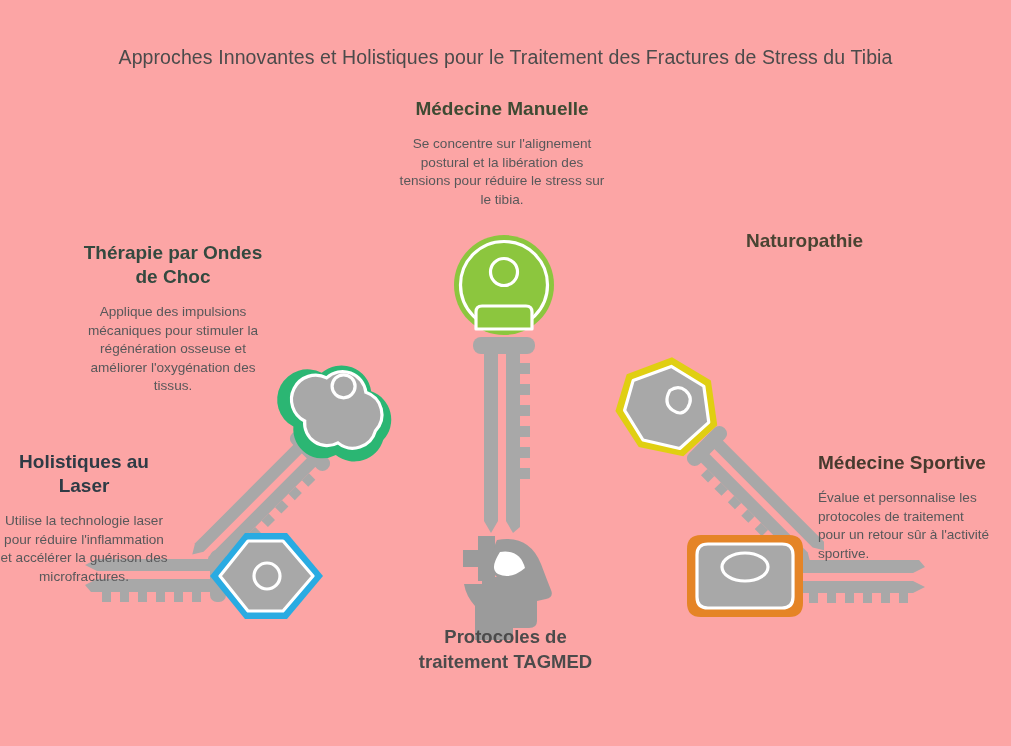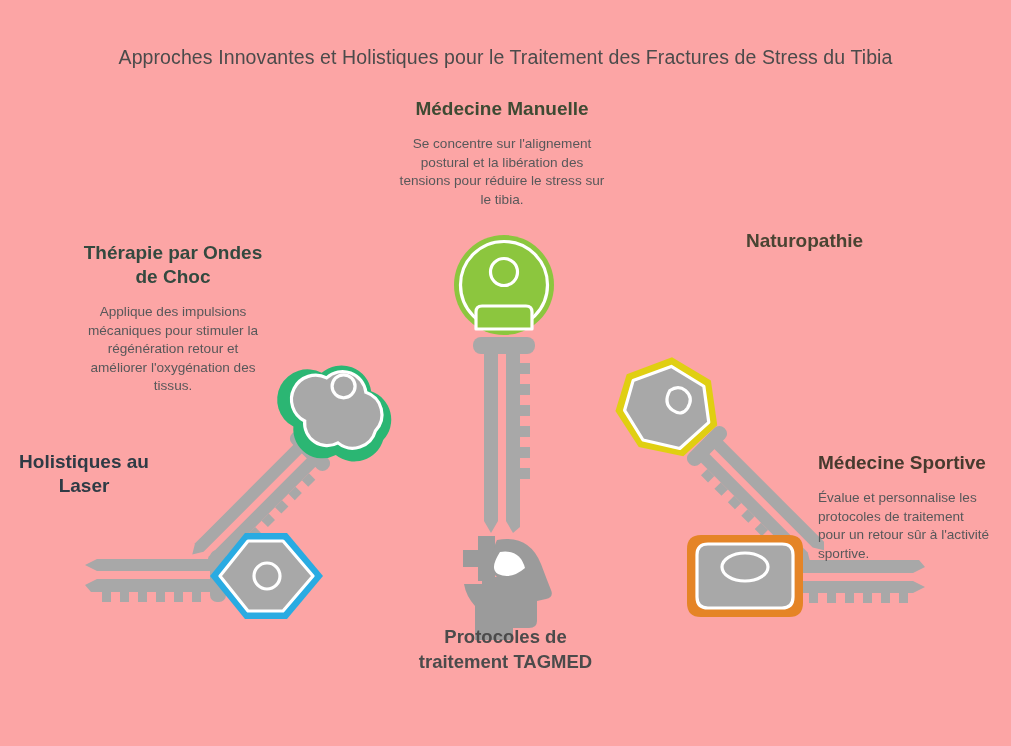--- a/index.html
+++ b/index.html
@@ -169,25 +169,26 @@
     </g>
   </svg>
 
   <div class="block ta-center" id="blk-manuelle">
     <div class="head">Médecine Manuelle</div>
     <div class="body">Se concentre sur l'alignement postural et la libération des tensions pour réduire le stress sur le tibia.</div>
   </div>
 
   <div class="block ta-right" id="blk-ondes">
     <div class="head">Thérapie par Ondes de Choc</div>
-    <div class="body">Applique des impulsions mécaniques pour stimuler la régénération retour et améliorer l'oxygénation des tissus.</div>
+    <div class="body">Applique des impulsions mécaniques pour stimuler la régénération osseuse et améliorer l'oxygénation des tissus.</div>
   </div>
 
   <div class="block ta-right" id="blk-laser">
     <div class="head">Holistiques au Laser</div>
+    <div class="body">Utilise la technologie laser pour réduire l'inflammation et accélérer la guérison des microfractures.</div>
   </div>
 
   <div class="block ta-left" id="blk-naturo">
     <div class="head">Naturopathie</div>
   </div>
 
   <div class="block ta-center" id="blk-center">
     <div class="head">Protocoles de traitement TAGMED</div>
   </div>
 

